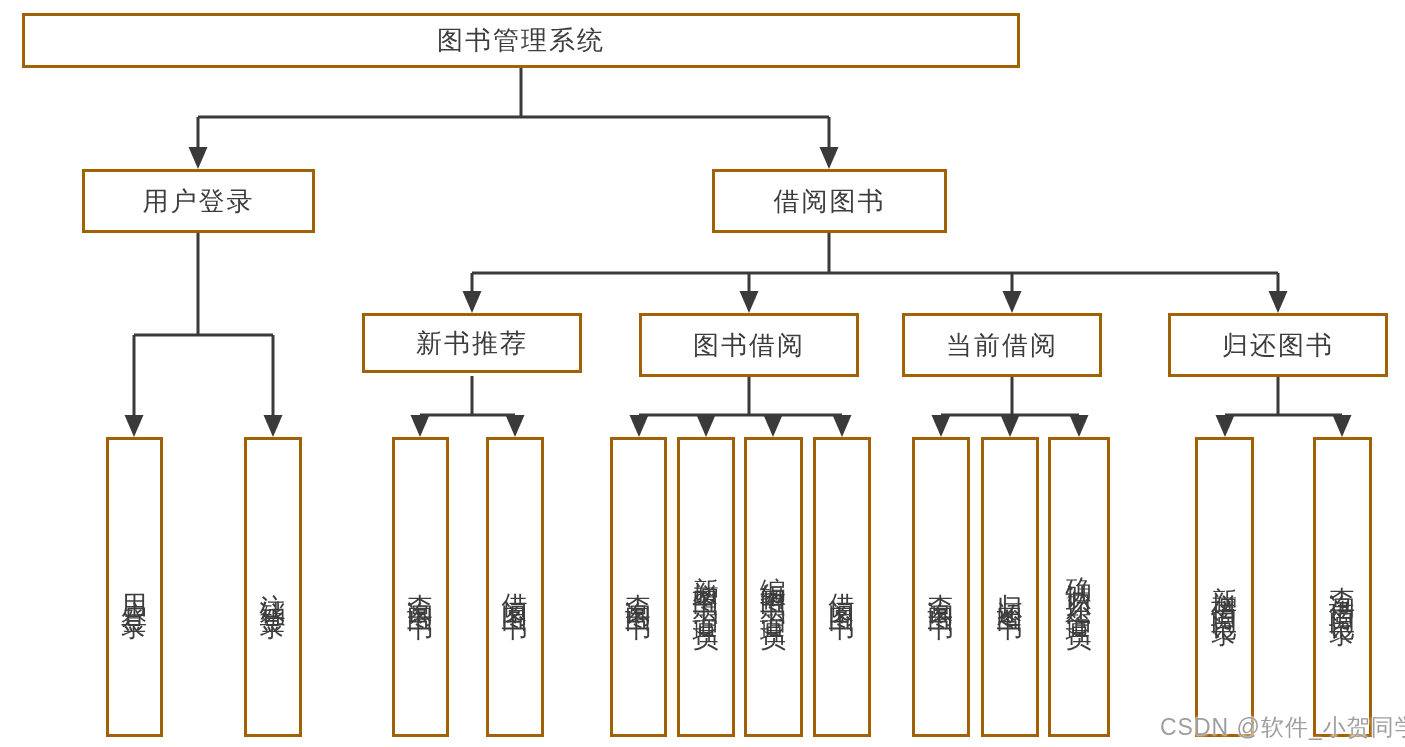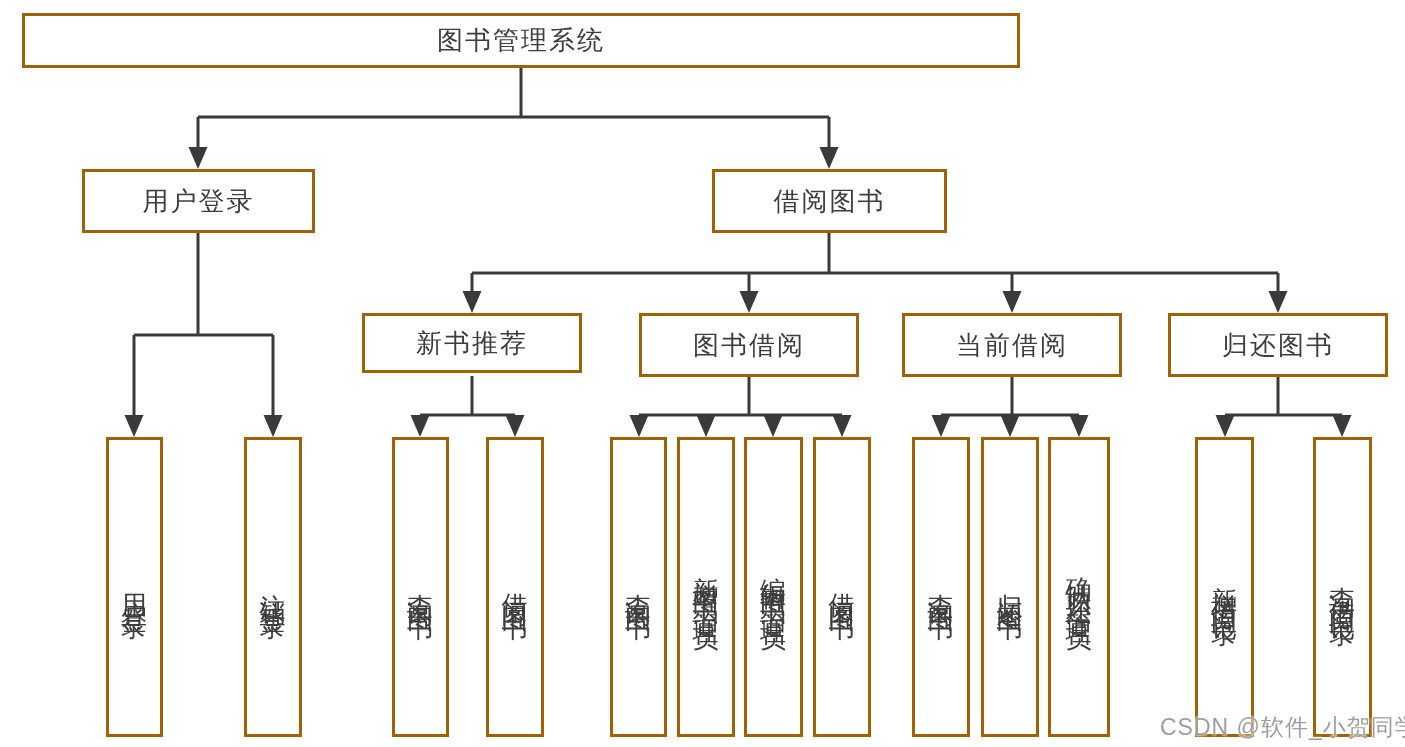--- a/index.html
+++ b/index.html
@@ -61,21 +61,21 @@
     <polygon class="ah" points="1332.5,415 1351.5,415 1342,437"></polygon>
   </svg>
 
   <div class="box hbox" style="left:22px;top:13px;width:998px;height:55px">图书管理系统</div>
 
   <div class="box hbox" style="left:82px;top:169px;width:233px;height:64px">用户登录</div>
   <div class="box hbox" style="left:712px;top:169px;width:235px;height:64px">借阅图书</div>
 
   <div class="box hbox" style="left:362px;top:313px;width:220px;height:60px">新书推荐</div>
   <div class="box hbox" style="left:639px;top:313px;width:220px;height:64px">图书借阅</div>
-  <div class="box hbox" style="left:902px;top:313px;width:220px;height:64px">当前借阅</div>
+  <div class="box hbox" style="left:902px;top:313px;width:200px;height:64px">当前借阅</div>
   <div class="box hbox" style="left:1168px;top:313px;width:220px;height:64px">归还图书</div>
 
   <div class="box vbox" style="left:106px;width:57px">用户登录</div>
   <div class="box vbox" style="left:244px;width:58px">注销登录</div>
 
   <div class="box vbox" style="left:392px;width:57px">查询图书</div>
   <div class="box vbox" style="left:486px;width:58px">借阅图书</div>
 
   <div class="box vbox" style="left:610px;width:57px">查询图书</div>
   <div class="box vbox" style="left:677px;width:58px">新增图书（管理员）</div>

